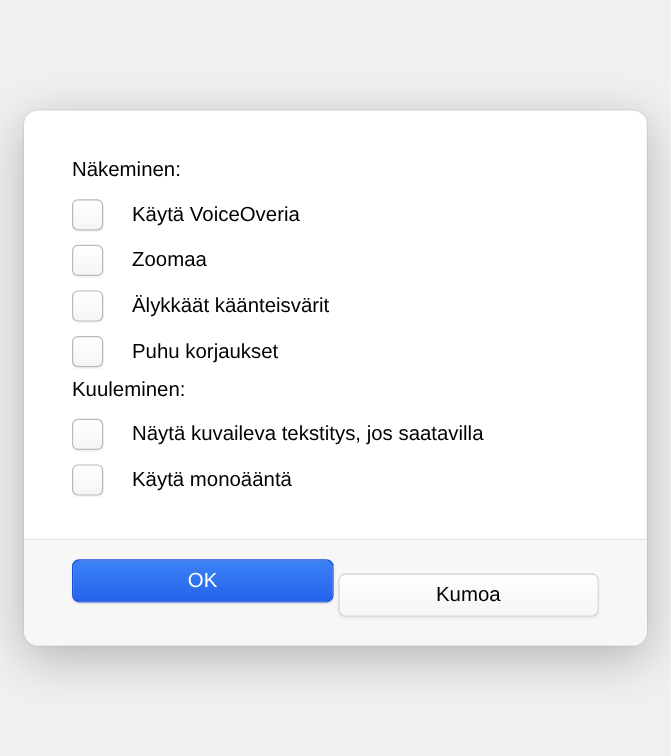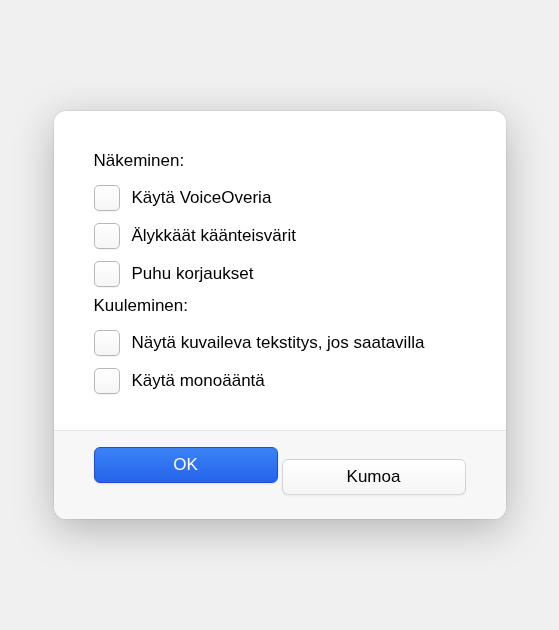--- a/index.html
+++ b/index.html
@@ -10,42 +10,42 @@
     body {
       font-family: -apple-system, BlinkMacSystemFont, "Segoe UI", Helvetica, Arial, sans-serif;
       background: #f0f0f0;
       display: flex;
       justify-content: center;
       align-items: center;
       min-height: 100vh;
       padding: 20px;
     }
     .dialog {
-      width: 452px;
+      width: 519px;
       background: #ffffff;
       border-radius: 12px;
       box-shadow: 0 10px 40px rgba(0,0,0,0.25), 0 0 0 1px rgba(0,0,0,0.05);
       overflow: hidden;
     }
     .content {
       padding: 40px 40px 30px 40px;
     }
     .section-label {
       font-size: 17px;
       color: #000;
       margin-bottom: 8px;
       margin-top: 0;
     }
     .section-label.second {
       margin-top: 3px;
     }
     .checkbox-row {
       display: flex;
       align-items: center;
-      gap: 12px;
+      gap: 24px;
       padding: 6px 0;
     }
     .checkbox {
       width: 26px;
       height: 26px;
       border: 1px solid #b8b8b8;
       border-radius: 5px;
       background: linear-gradient(to bottom, #ffffff, #f5f5f5);
       flex-shrink: 0;
       cursor: pointer;
@@ -92,20 +92,24 @@
 <div class="dialog">
   <div class="content">
 
     <div class="section-label">Näkeminen:</div>
 
     <div class="checkbox-row">
       <div class="checkbox"></div>
       <span class="checkbox-label">Käytä VoiceOveria</span>
     </div>
 
+    <div class="checkbox-row">
+      <div class="checkbox"></div>
+      <span class="checkbox-label">Zoomaa</span>
+    </div>
 
     <div class="checkbox-row">
       <div class="checkbox"></div>
       <span class="checkbox-label">Älykkäät käänteisvärit</span>
     </div>
 
     <div class="checkbox-row">
       <div class="checkbox"></div>
       <span class="checkbox-label">Puhu korjaukset</span>
     </div>

